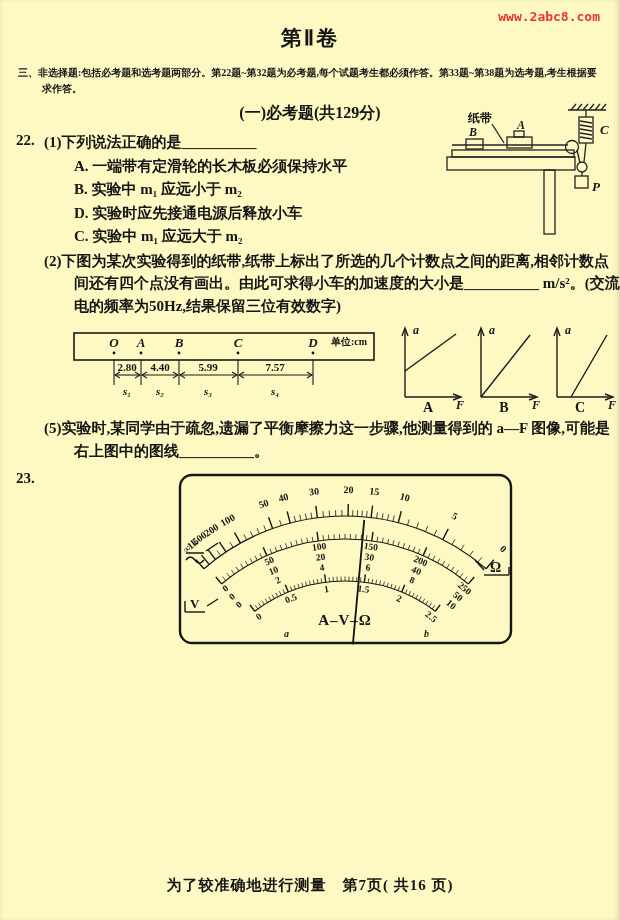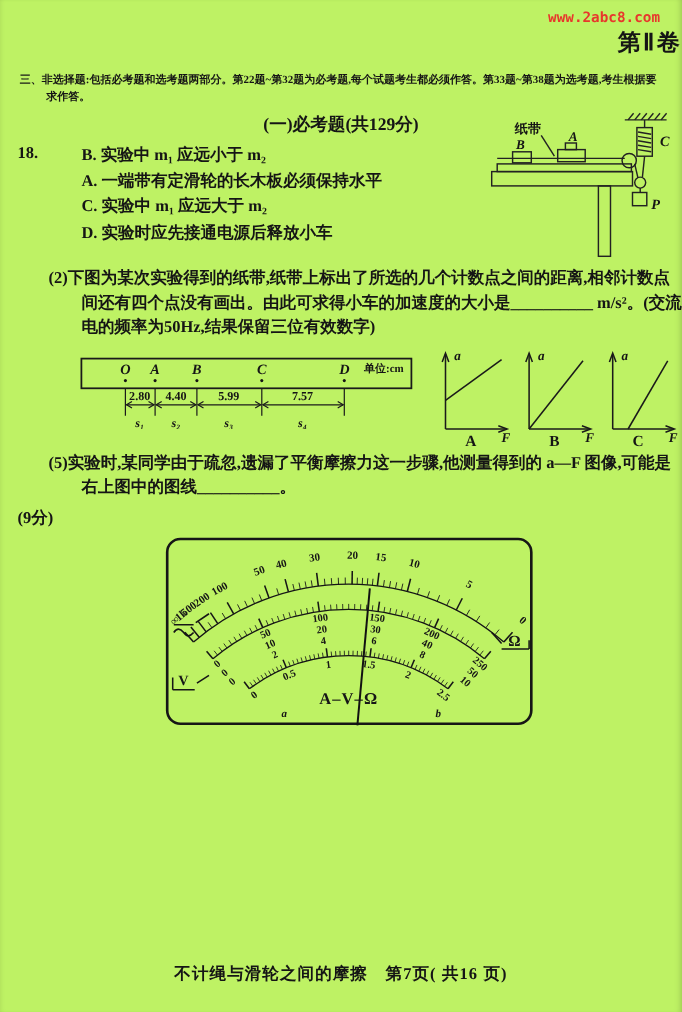--- a/index.html
+++ b/index.html
@@ -1,21 +1,21 @@
 <!DOCTYPE html>
 <html><head>
 <meta charset="utf-8">
 <style>
   html,body{margin:0;padding:0;background:#e9e9e7;}
-  .page{position:relative;width:620px;height:920px;margin:0 auto;background:#bef264;
+  .page{position:relative;width:620px;height:920px;margin:0 auto;background:#fef9c3;
         overflow:hidden;font-family:"Liberation Serif",serif;color:#151515;
         box-shadow:inset -5px 0 7px -5px rgba(0,0,0,.25), inset 3px 0 6px -4px rgba(0,0,0,.15);}
   .watermark{position:absolute;top:9px;right:20px;color:#e8372c;
         font-family:"DejaVu Sans Mono",monospace;font-size:13px;font-weight:bold;}
-  .title{text-align:right;font-size:21px;font-weight:bold;padding-top:24px;letter-spacing:2px;}
+  .title{text-align:center;font-size:21px;font-weight:bold;padding-top:24px;letter-spacing:2px;}
   .sec{font-size:10px;font-weight:bold;margin:13px 14px 0 18px;line-height:1.55;
        padding-left:24px;text-indent:-24px;}
   .subsec{text-align:center;font-size:16px;font-weight:bold;margin-top:7px;}
   .q{display:flex;margin:5px 12px 0 16px;font-size:15px;line-height:1.5;}
   .qno{font-weight:bold;width:28px;flex:none;}
   .qbody{flex:1;font-weight:600;}
   .hang{padding-left:30px;text-indent:-30px;margin-top:2px;}
   .opt{padding-left:30px;margin-top:1px;}
   .setup-float{float:right;width:176px;height:140px;margin:-30px 0 2px 6px;}
   .clr{clear:right;}
@@ -34,21 +34,21 @@
 
   <div class="watermark">www.2abc8.com</div>
 
   <div class="title">第Ⅱ卷</div>
 
   <div class="sec">三、非选择题:包括必考题和选考题两部分。第22题~第32题为必考题,每个试题考生都必须作答。第33题~第38题为选考题,考生根据要求作答。</div>
 
   <div class="subsec">(一)必考题(共129分)</div>
 
   <div class="q">
-    <div class="qno">18.</div>
+    <div class="qno">22.</div>
     <div class="qbody">
 
       <div>
 
         <div class="setup-float">
           <svg width="176" height="140" viewBox="0 0 176 140">
             <g stroke="#222" stroke-width="1.3" fill="none">
 
               <line x1="124" y1="9" x2="162" y2="9"></line>
               <line x1="127" y1="9" x2="132" y2="3"></line>
@@ -88,24 +88,25 @@
             </g>
             <g fill="#151515" font-weight="bold">
               <text x="36" y="21" font-size="12" text-anchor="middle">纸带</text>
               <text x="29" y="35" font-size="12" font-style="italic" text-anchor="middle">B</text>
               <text x="77" y="28" font-size="12" font-style="italic" text-anchor="middle">A</text>
               <text x="156" y="33" font-size="13" font-style="italic">C</text>
               <text x="148" y="90" font-size="13" font-style="italic">P</text>
             </g>
           </svg>
         </div>
+        <div class="hang">(1)下列说法正确的是__________</div>
+        <div class="opt">A. 一端带有定滑轮的长木板必须保持水平</div>
         <div class="opt">B. 实验中 m₁ 应远小于 m₂</div>
-        <div class="opt">A. 一端带有定滑轮的长木板必须保持水平</div>
+        <div class="opt">D. 实验时应先接通电源后释放小车</div>
         <div class="opt">C. 实验中 m₁ 应远大于 m₂</div>
-        <div class="opt">D. 实验时应先接通电源后释放小车</div>
       </div>
 
       <div class="hang clr">(2)下图为某次实验得到的纸带,纸带上标出了所选的几个计数点之间的距离,相邻计数点间还有四个点没有画出。由此可求得小车的加速度的大小是__________ m/s²。(交流电的频率为50Hz,结果保留三位有效数字)</div>
 
       <div class="figrow">
         <svg class="tapefig" width="322" height="68" viewBox="0 0 322 68">
           <rect x="16" y="4" width="300" height="27" fill="none" stroke="#1a1a1a" stroke-width="1.6"></rect>
           <g fill="#151515" font-size="13" font-style="italic" font-weight="bold" text-anchor="middle">
             <text x="56" y="18">O</text>
             <text x="83" y="18">A</text>
@@ -195,22 +196,22 @@
             <text x="36" y="91" font-size="14" font-weight="bold" text-anchor="middle" fill="#151515">C</text>
           </svg>
         </div>
       </div>
 
       <div class="hang">(5)实验时,某同学由于疏忽,遗漏了平衡摩擦力这一步骤,他测量得到的 a—F 图像,可能是右上图中的图线__________。</div>
     </div>
   </div>
 
   <div class="q">
+    <div class="qno">23.</div>
     <div class="qbody">
-      <div>(9分)</div>
 
       <div class="meterwrap">
         <svg id="meter-svg" width="335" height="172" viewBox="0 0 335 172">
           <rect x="2" y="2" width="331" height="168" rx="12" fill="none" stroke="#161616" stroke-width="2.4"></rect>
 
           <g stroke="#161616" stroke-width="1.5" fill="none">
             <line x1="8" y1="80" x2="26" y2="80"></line>
             <path d="M8,87 q4,-6 9,0 q4,6 9,0"></path>
             <line x1="28" y1="78" x2="40" y2="70"></line>
           </g>
@@ -417,14 +418,14 @@
             <text x="148.96861647914122" y="119.16603726636734" text-anchor="middle" font-size="9.5" font-weight="bold" fill="#161616" transform="rotate(-7.399999999999999 148.96861647914122 119.16603726636734)">1</text>
             <text x="185.0313835208588" y="119.16603726636734" text-anchor="middle" font-size="9.5" font-weight="bold" fill="#161616" transform="rotate(7.400000000000006 185.0313835208588 119.16603726636734)">1.5</text>
             <text x="219.8977101545854" y="128.37811812660073" text-anchor="middle" font-size="9.5" font-weight="bold" fill="#161616" transform="rotate(22.200000000000003 219.8977101545854 128.37811812660073)">2</text>
             <text x="251.25410324128677" y="146.191028593379" text-anchor="middle" font-size="9.5" font-weight="bold" fill="#161616" transform="rotate(37 251.25410324128677 146.191028593379)">2.5</text>
             <line x1="174.8850344772069" y1="171.35805732041058" x2="186.2141070019294" y2="46.872507493414275" stroke="#111" stroke-width="1.8"></line>
           </svg>
       </div>
     </div>
   </div>
 
-  <div class="footer">不计绳与滑轮之间的摩擦　第7页( 共16 页)</div>
+  <div class="footer">为了较准确地进行测量　第7页( 共16 页)</div>
 </div>
 
 </body></html>

